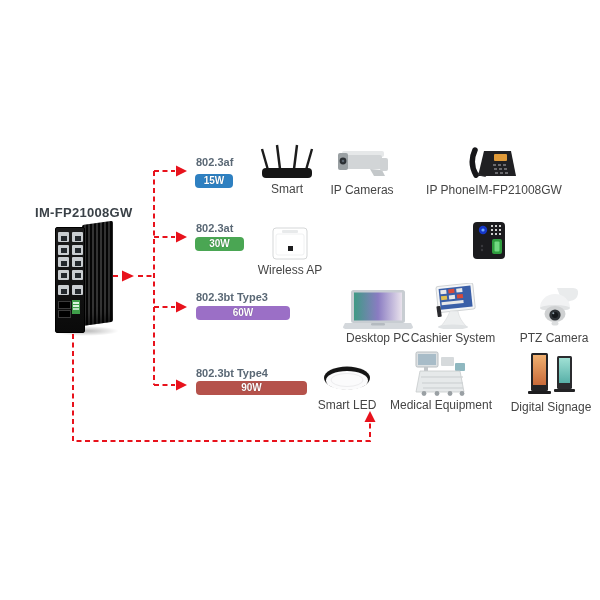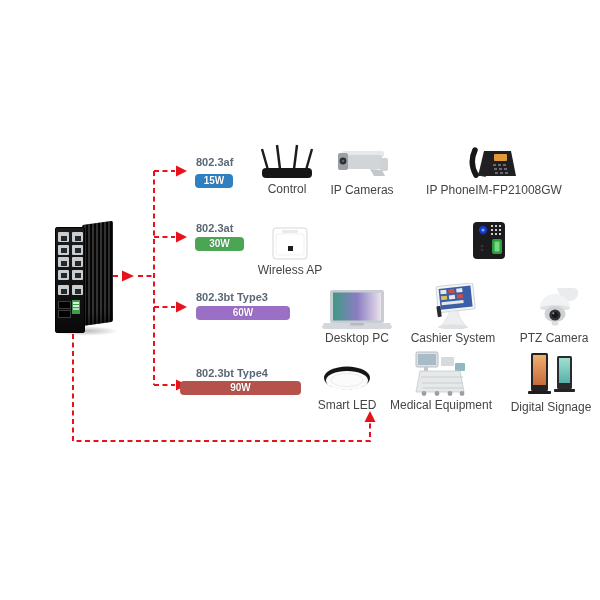--- a/index.html
+++ b/index.html
@@ -40,42 +40,43 @@
   #lines{position:absolute;left:0;top:0;}
   .cline{stroke:var(--line,#e8121c);stroke-width:2;fill:none;stroke-dasharray:5 3.5;}
   .chead{fill:var(--line,#e8121c);}
   
   .std{position:absolute;font-size:11px;font-weight:600;color:#5a6875;white-space:nowrap;}
   .s1{left:196px;top:156px;text-align:center;} .s2{left:196px;top:222px;}
   .s3{left:196px;top:291px;} .s4{left:196px;top:367px;}
   .pill{position:absolute;height:14px;border-radius:4px;color:#fff;font-size:10px;
     font-weight:700;text-align:center;line-height:14px;text-shadow:0 0 1px rgba(0,0,0,.4);}
   .p1{left:195px;top:174px;width:38px;} .p2{left:195px;top:237px;width:49px;}
-  .p3{left:196px;top:306px;width:94px;} .p4{left:180px;top:381px;width:121px;}
+  .p3{left:196px;top:306px;width:94px;} .p4{left:196px;top:381px;width:111px;}
   
   .device{position:absolute;display:flex;flex-direction:column;align-items:center;}
   .dev-label{font-size:12px;color:#454545;margin-top:2px;white-space:nowrap;}
   .d-router{left:252px;top:144px;width:70px;}
   .d-ipcam{left:322px;top:145px;width:80px;}
   .d-ipphone{left:424px;top:141px;width:140px;}
   .d-ap{left:250px;top:227px;width:80px;}
   .d-vphone{left:331px;top:219px;width:90px;}
   .d-access{left:419px;top:221px;width:140px;}
-  .d-laptop{left:312px;top:289px;width:90px;}
+  .d-laptop{left:333px;top:289px;width:90px;}
   .d-pos{left:398px;top:283px;width:110px;}
   .d-ptz{left:509px;top:287px;width:90px;}
   .d-led{left:307px;top:364px;width:80px;}
   .d-medical{left:376px;top:350px;width:130px;}
   .d-signage{left:496px;top:352px;width:110px;}
 </style>
 </head>
 <body>
 
 <div id="canvas">
 
+  <div id="switch-title">IM-FP21008GW</div>
 
   <div class="switch">
     <div class="sw-shadow"></div>
     <div class="sw-side"></div>
     <div class="sw-front">
       <div class="sw-ports">
         <i class="port"></i>
           <i class="port"></i>
           <i class="port"></i>
           <i class="port"></i>
@@ -121,21 +122,21 @@
   <div class="pill p4" style="background: rgb(181, 82, 75);">90W</div>
 
   <div class="device d-router">
     <svg width="54" height="36" viewBox="0 0 54 36">
       <path d="M8,26 L2,5" stroke="#1c1c1c" stroke-width="2.4"></path>
       <path d="M20,25 L17,1" stroke="#1c1c1c" stroke-width="2.4"></path>
       <path d="M34,25 L37,1" stroke="#1c1c1c" stroke-width="2.4"></path>
       <path d="M46,26 L52,5" stroke="#1c1c1c" stroke-width="2.4"></path>
       <rect x="2" y="24" width="50" height="10" rx="4" fill="#161616"></rect>
     </svg>
-    <div class="dev-label">Control</div>
+    <div class="dev-label">Smart</div>
   </div>
 
   <div class="device d-ipcam">
     <svg width="60" height="36" viewBox="0 0 60 36">
       <rect x="10" y="6" width="42" height="6" rx="2" fill="#e6e8e9"></rect>
       <rect x="12" y="10" width="38" height="14" rx="2" fill="#d2d5d7"></rect>
       <rect x="6" y="8" width="10" height="17" rx="2" fill="#9aa0a3"></rect>
       <circle cx="11" cy="16" r="3.4" fill="#2b2f33"></circle>
       <circle cx="11" cy="16" r="1.3" fill="#5a646e"></circle>
       <path d="M38,24 l4,7 h11 l-3,-6 z" fill="#c4c8ca"></path>

